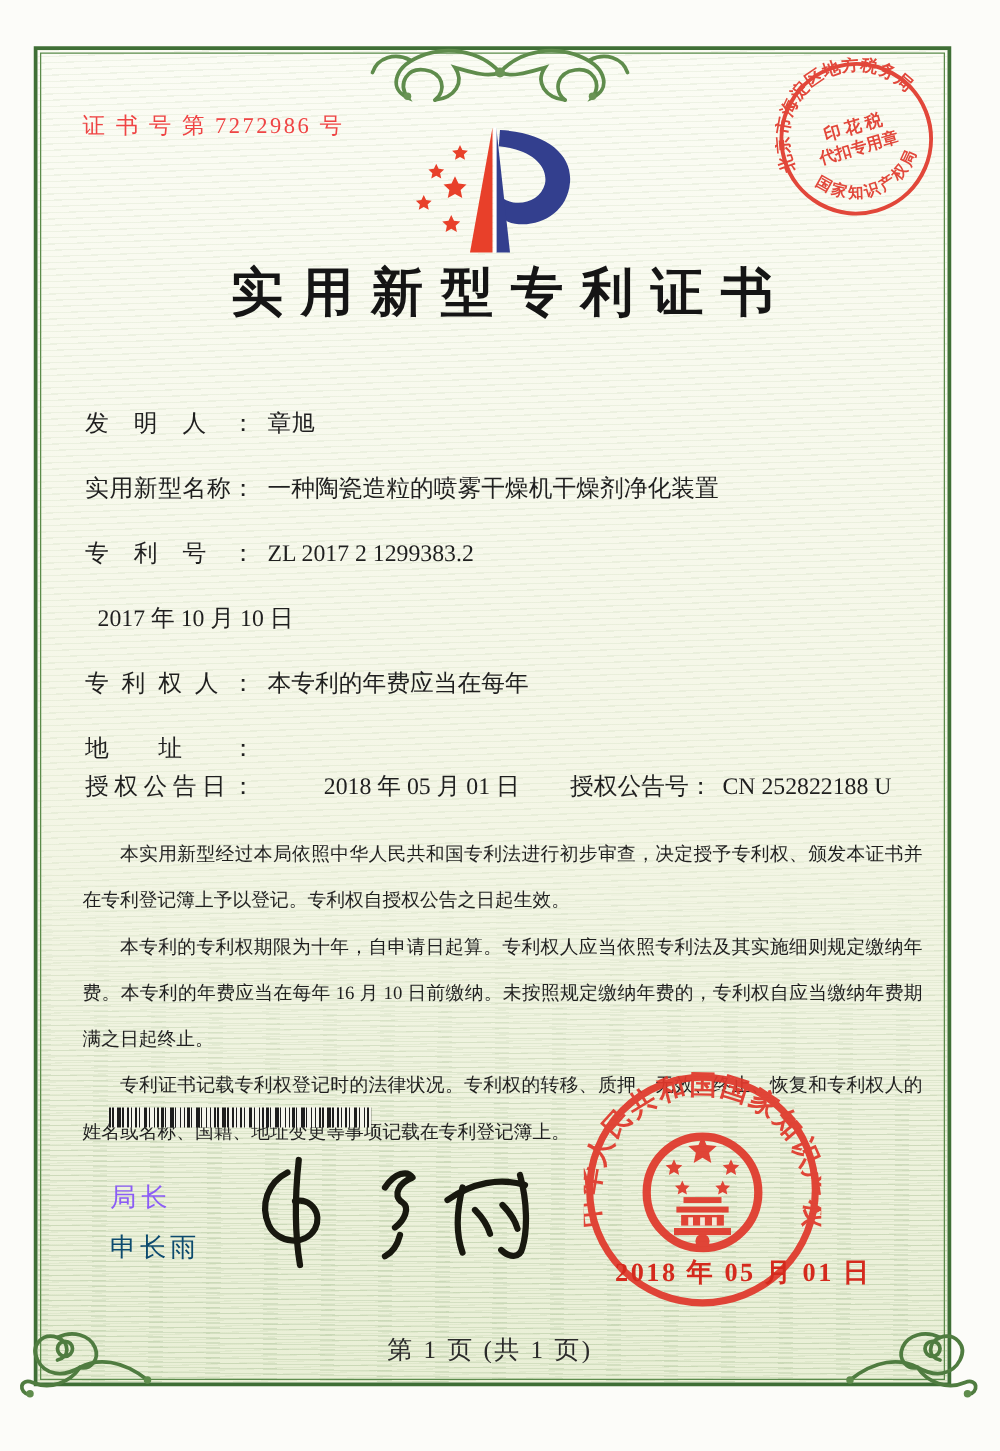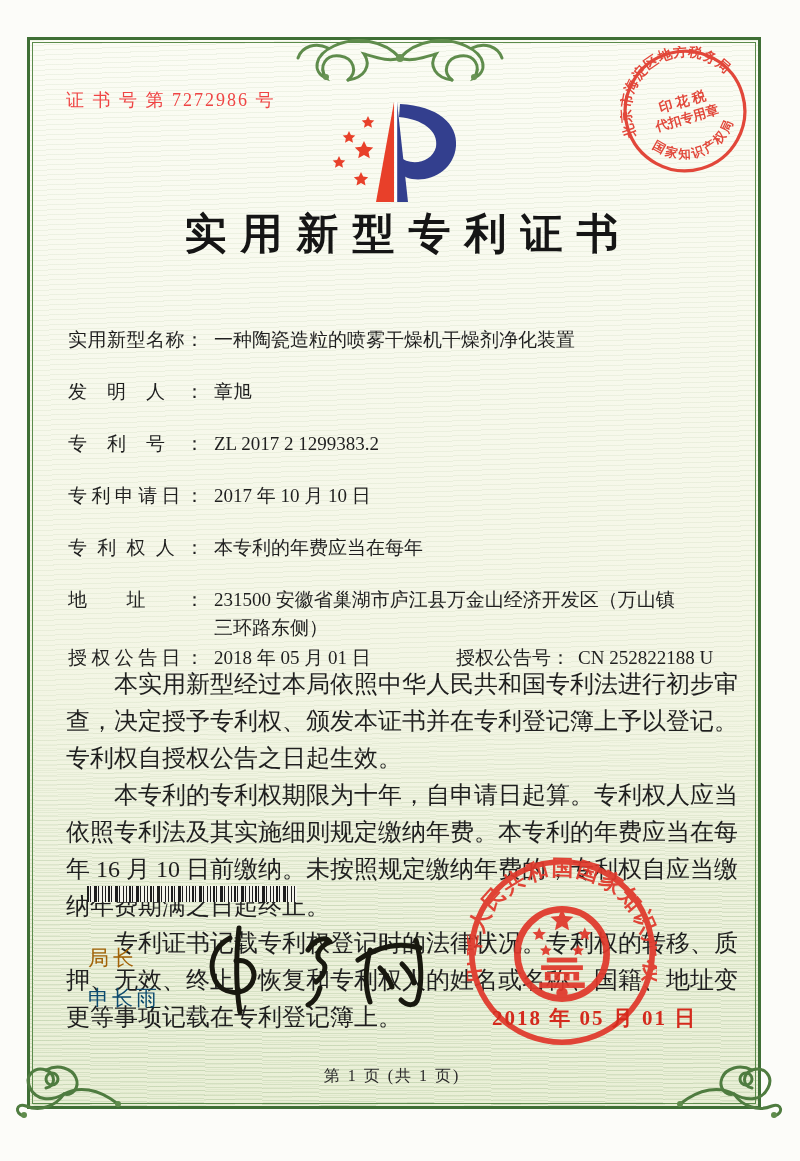--- a/index.html
+++ b/index.html
@@ -14,38 +14,38 @@
       -webkit-mask-image:linear-gradient(to bottom,transparent 60%,#000 82%);
       mask-image:linear-gradient(to bottom,transparent 60%,#000 82%);}
   
   .cert-no{left:66px;top:88px;font-size:18px;letter-spacing:2px;color:#ef4444;}
   .title{left:28px;top:206px;width:761px;text-align:center;font-size:42px;font-weight:700;letter-spacing:14px;color:#151515;}
   
   .fields{left:68px;top:326px;width:670px;font-size:19px;line-height:28px;}
   .frow{display:flex;align-items:flex-start;margin-bottom:24px;}
   .flabel{display:inline-block;width:136px;text-align:justify;text-align-last:justify;flex:0 0 136px;}
   .fvalue{margin-left:10px;max-width:500px;}
-  .frow.last{margin-bottom:12px;position:relative;}
+  .frow.last{margin-bottom:12px;position:relative;gap:45px;}
   .grant-no{position:absolute;left:388px;top:0;display:flex;}
   
-  .paras{left:66px;top:666px;width:672px;font-size:24px;line-height:37px;text-align:justify;}
+  .paras{left:66px;top:666px;width:672px;font-size:15px;line-height:37px;text-align:justify;}
   .paras p{margin:0;text-indent:2em;}
   
   .barcode{left:87px;top:886px;width:210px;height:16px;background:repeating-linear-gradient(90deg,#1d1d1d 0 2px,#f4f4ec 2px 3px,#1d1d1d 3px 4px,#f4f4ec 4px 7px,#1d1d1d 7px 10px,#f4f4ec 10px 11px,#1d1d1d 11px 12px,#f4f4ec 12px 15px,#1d1d1d 15px 16px,#f4f4ec 16px 18px,#1d1d1d 18px 19px,#f4f4ec 19px 21px);}
   
-  .sig-title{left:88px;top:944px;font-size:21px;font-family:"Liberation Sans","DejaVu Sans",sans-serif;letter-spacing:4px;color:#a16207;}
+  .sig-title{left:88px;top:944px;font-size:21px;font-family:"Liberation Sans","DejaVu Sans",sans-serif;letter-spacing:4px;color:#8b5cf6;}
   .sig-name{left:88px;top:984px;font-size:21px;font-family:"Liberation Sans","DejaVu Sans",sans-serif;letter-spacing:3px;color:#0c4a6e;}
   .sig-svg{left:192px;top:922px;}
   
   .seal-svg{left:467px;top:857px;}
   .seal-date{left:492px;top:1004px;font-size:21px;color:#d42a1d;letter-spacing:2px;font-weight:600;}
   
   .stamp-svg{left:620px;top:46px;}
   
-  .footer{left:28px;top:1066px;width:728px;text-align:center;font-size:16px;letter-spacing:2px;color:#2a2a2a;}
+  .footer{left:28px;top:1066px;width:728px;text-align:center;font-size:20px;letter-spacing:2px;color:#2a2a2a;}
   
   .orn-top{left:268px;top:28px;}
   .orn-bl{left:6px;top:1062px;}
   .orn-br{left:674px;top:1062px;transform:scaleX(-1);}
 </style>
 </head>
 <body>
 
 <div class="abs frame">
   <div class="frame-inner"></div>
@@ -128,42 +128,40 @@
     <text font-size="19" font-weight="700" letter-spacing="3">
       <textPath href="#taxBottom" startOffset="0">国家知识产权局</textPath>
     </text>
   </g>
 </svg>
 
 <div class="abs title">实用新型专利证书</div>
 
 <div class="abs fields">
   <div class="frow">
+    <span class="flabel">发明人：</span>
+    <span class="fvalue">章旭</span>
+  </div>
+  <div class="frow">
     <span class="flabel">实用新型名称：</span>
     <span class="fvalue">一种陶瓷造粒的喷雾干燥机干燥剂净化装置</span>
   </div>
   <div class="frow">
-    <span class="flabel">发明人：</span>
-    <span class="fvalue">章旭</span>
-  </div>
-  <div class="frow">
     <span class="flabel">专利号：</span>
     <span class="fvalue">ZL 2017 2 1299383.2</span>
   </div>
   <div class="frow">
-    <span class="flabel">专利申请日：</span>
     <span class="fvalue">2017 年 10 月 10 日</span>
   </div>
   <div class="frow">
     <span class="flabel">专利权人：</span>
     <span class="fvalue">本专利的年费应当在每年</span>
   </div>
   <div class="frow" style="margin-bottom:2px;">
     <span class="flabel">地址：</span>
-    <span class="fvalue" style="max-width:470px;">231500 安徽省巢湖市庐江县万金山经济开发区（万山镇三环路东侧）</span>
   </div>
   <div class="frow last">
     <span class="flabel">授权公告日：</span>
     <span class="fvalue">2018 年 05 月 01 日</span>
     <span class="grant-no">
       <span>授权公告号：</span>
       <span style="margin-left:8px;">CN 252822188 U</span>
     </span>
   </div>
 </div>

